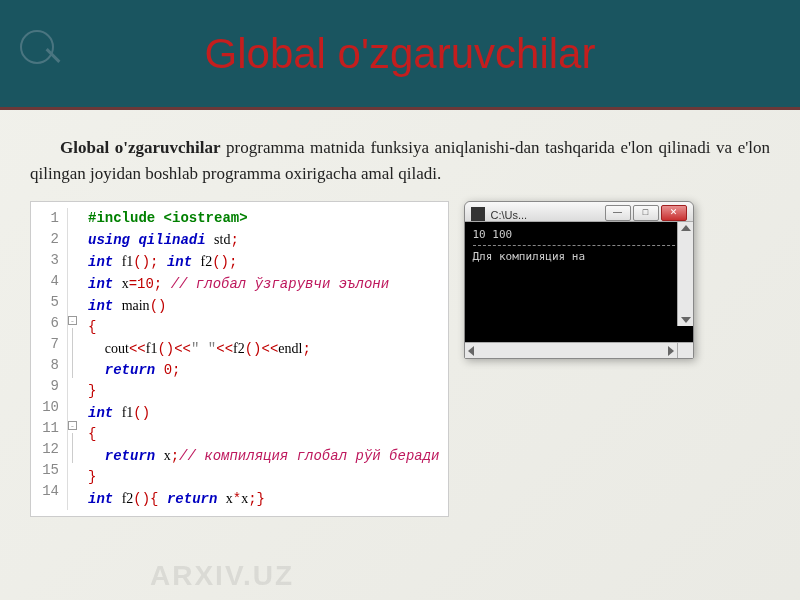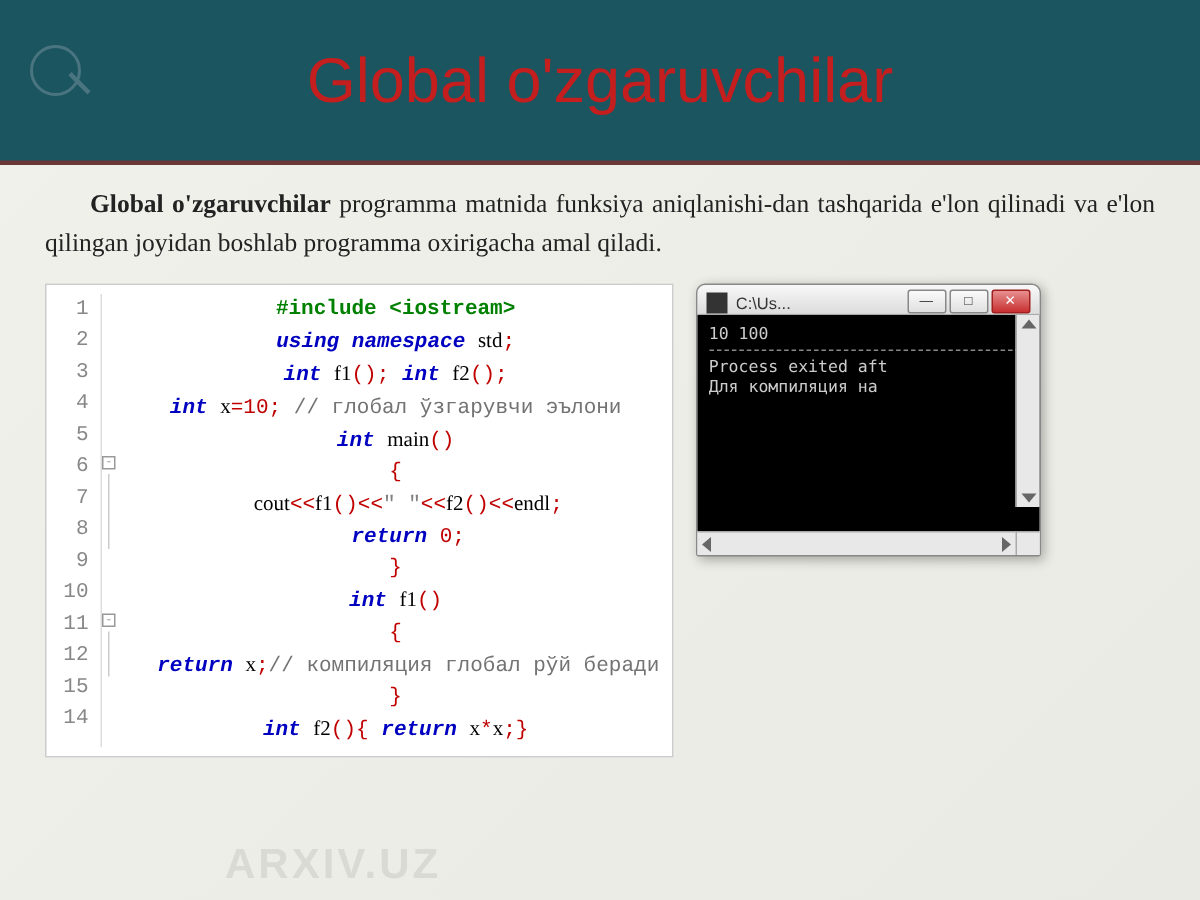--- a/index.html
+++ b/index.html
@@ -52,21 +52,21 @@
 .title-deco-left::after {
 content: "";
 position: absolute;
 left: 24px; top: 24px;
 width: 18px; height: 3px;
 background: #4a7580;
 transform: rotate(45deg);
 }
 .content {
 position: relative;
-padding: 13px 30px 10px 30px;
+padding: 25px 30px 10px 30px;
 z-index: 1;
 }
 .paragraph {
 font-size: 17px;
 line-height: 1.5;
 color: #222;
 text-align: justify;
 text-indent: 30px;
 margin-bottom: 15px;
 }
@@ -111,24 +111,24 @@
 text-align: center;
 background: #fff;
 }
 .fold-line {
 position: absolute;
 left: 4px;
 width: 1px;
 background: #ccc;
 }
 .code-lines { padding-left: 6px; }
-.code-lines div { white-space: pre; text-align: center; }
+.code-lines div { white-space: pre; }
 .kw { color: #0000c0; font-weight: bold; font-style: italic; }
 .pp { color: #008000; font-weight: bold; }
-.cm { color: #737373; }
+.cm { color: #be185d; font-style: italic; }
 .op { color: #c00000; }
 .num { color: #c00000; }
 .str { color: #808080; }
 .id { color: #000; font-family: Liberation Serif, serif; }
 .console-window {
 width: 230px;
 background: #f0f0f0;
 border: 1px solid #888;
 border-radius: 6px 6px 2px 2px;
 box-shadow: 2px 2px 8px rgba(0,0,0,0.3);
@@ -171,21 +171,21 @@
 color: #fff;
 border-color: #a02020;
 }
 .win-btn.close::after { content: "✕"; }
 .console-body {
 background: #000;
 color: #ccc;
 font-family: 'Lucida Console', Consolas, monospace;
 font-size: 11px;
 padding: 6px 8px;
-height: 144px;
+height: 120px;
 position: relative;
 }
 .console-body .line { white-space: pre; }
 .console-body .divider {
 border-top: 1px dashed #888;
 margin: 4px 0;
 }
 .console-scroll-v {
 position: absolute;
 right: 0; top: 0; bottom: 16px;
@@ -281,21 +281,21 @@
           <div>14</div>
         </div>
       <div class="fold-col">
         <div class="fold-marker" style="top:108px">-</div>
         <div class="fold-line" style="top:120px;height:50px"></div>
         <div class="fold-marker" style="top:213px">-</div>
         <div class="fold-line" style="top:225px;height:30px"></div>
       </div>
       <div class="code-lines" id="codelines">
           <div><span class="pp">#include &lt;iostream&gt;</span></div>
-          <div><span class="kw">using</span> <span class="kw">namespace</span> <span class="id">std</span><span class="op">;</span></div>
+          <div><span class="kw">using</span> <span class="kw">qilinadi</span> <span class="id">std</span><span class="op">;</span></div>
           <div><span class="kw">int</span> <span class="id">f1</span><span class="op">();</span> <span class="kw">int</span> <span class="id">f2</span><span class="op">();</span></div>
           <div><span class="kw">int</span> <span class="id">x</span><span class="op">=</span><span class="num">10</span><span class="op">;</span> <span class="cm">// глобал ўзгарувчи эълони</span></div>
           <div><span class="kw">int</span> <span class="id">main</span><span class="op">()</span></div>
           <div><span class="op">{</span></div>
           <div>  <span class="id">cout</span><span class="op">&lt;&lt;</span><span class="id">f1</span><span class="op">()&lt;&lt;</span><span class="str">" "</span><span class="op">&lt;&lt;</span><span class="id">f2</span><span class="op">()&lt;&lt;</span><span class="id">endl</span><span class="op">;</span></div>
           <div>  <span class="kw">return</span> <span class="num">0</span><span class="op">;</span></div>
           <div><span class="op">}</span></div>
           <div><span class="kw">int</span> <span class="id">f1</span><span class="op">()</span></div>
           <div><span class="op">{</span></div>
           <div>  <span class="kw">return</span> <span class="id">x</span><span class="op">;</span><span class="cm">// компиляция глобал рўй беради</span></div>
@@ -310,21 +310,20 @@
         <span class="win-title">C:\Us...</span>
         <span class="win-btns">
           <span class="win-btn min"></span>
           <span class="win-btn max"></span>
           <span class="win-btn close"></span>
         </span>
       </div>
       <div class="console-body">
         <div class="line">10 100</div>
         <div class="divider"></div>
-        <div class="line">Process exited aft</div>
         <div class="line">Для компиляция на</div>
         <div class="console-scroll-v"></div>
       </div>
       <div class="console-scroll-h">
         <div class="scroll-corner"></div>
       </div>
     </div>
   </div>
 </div>
 

